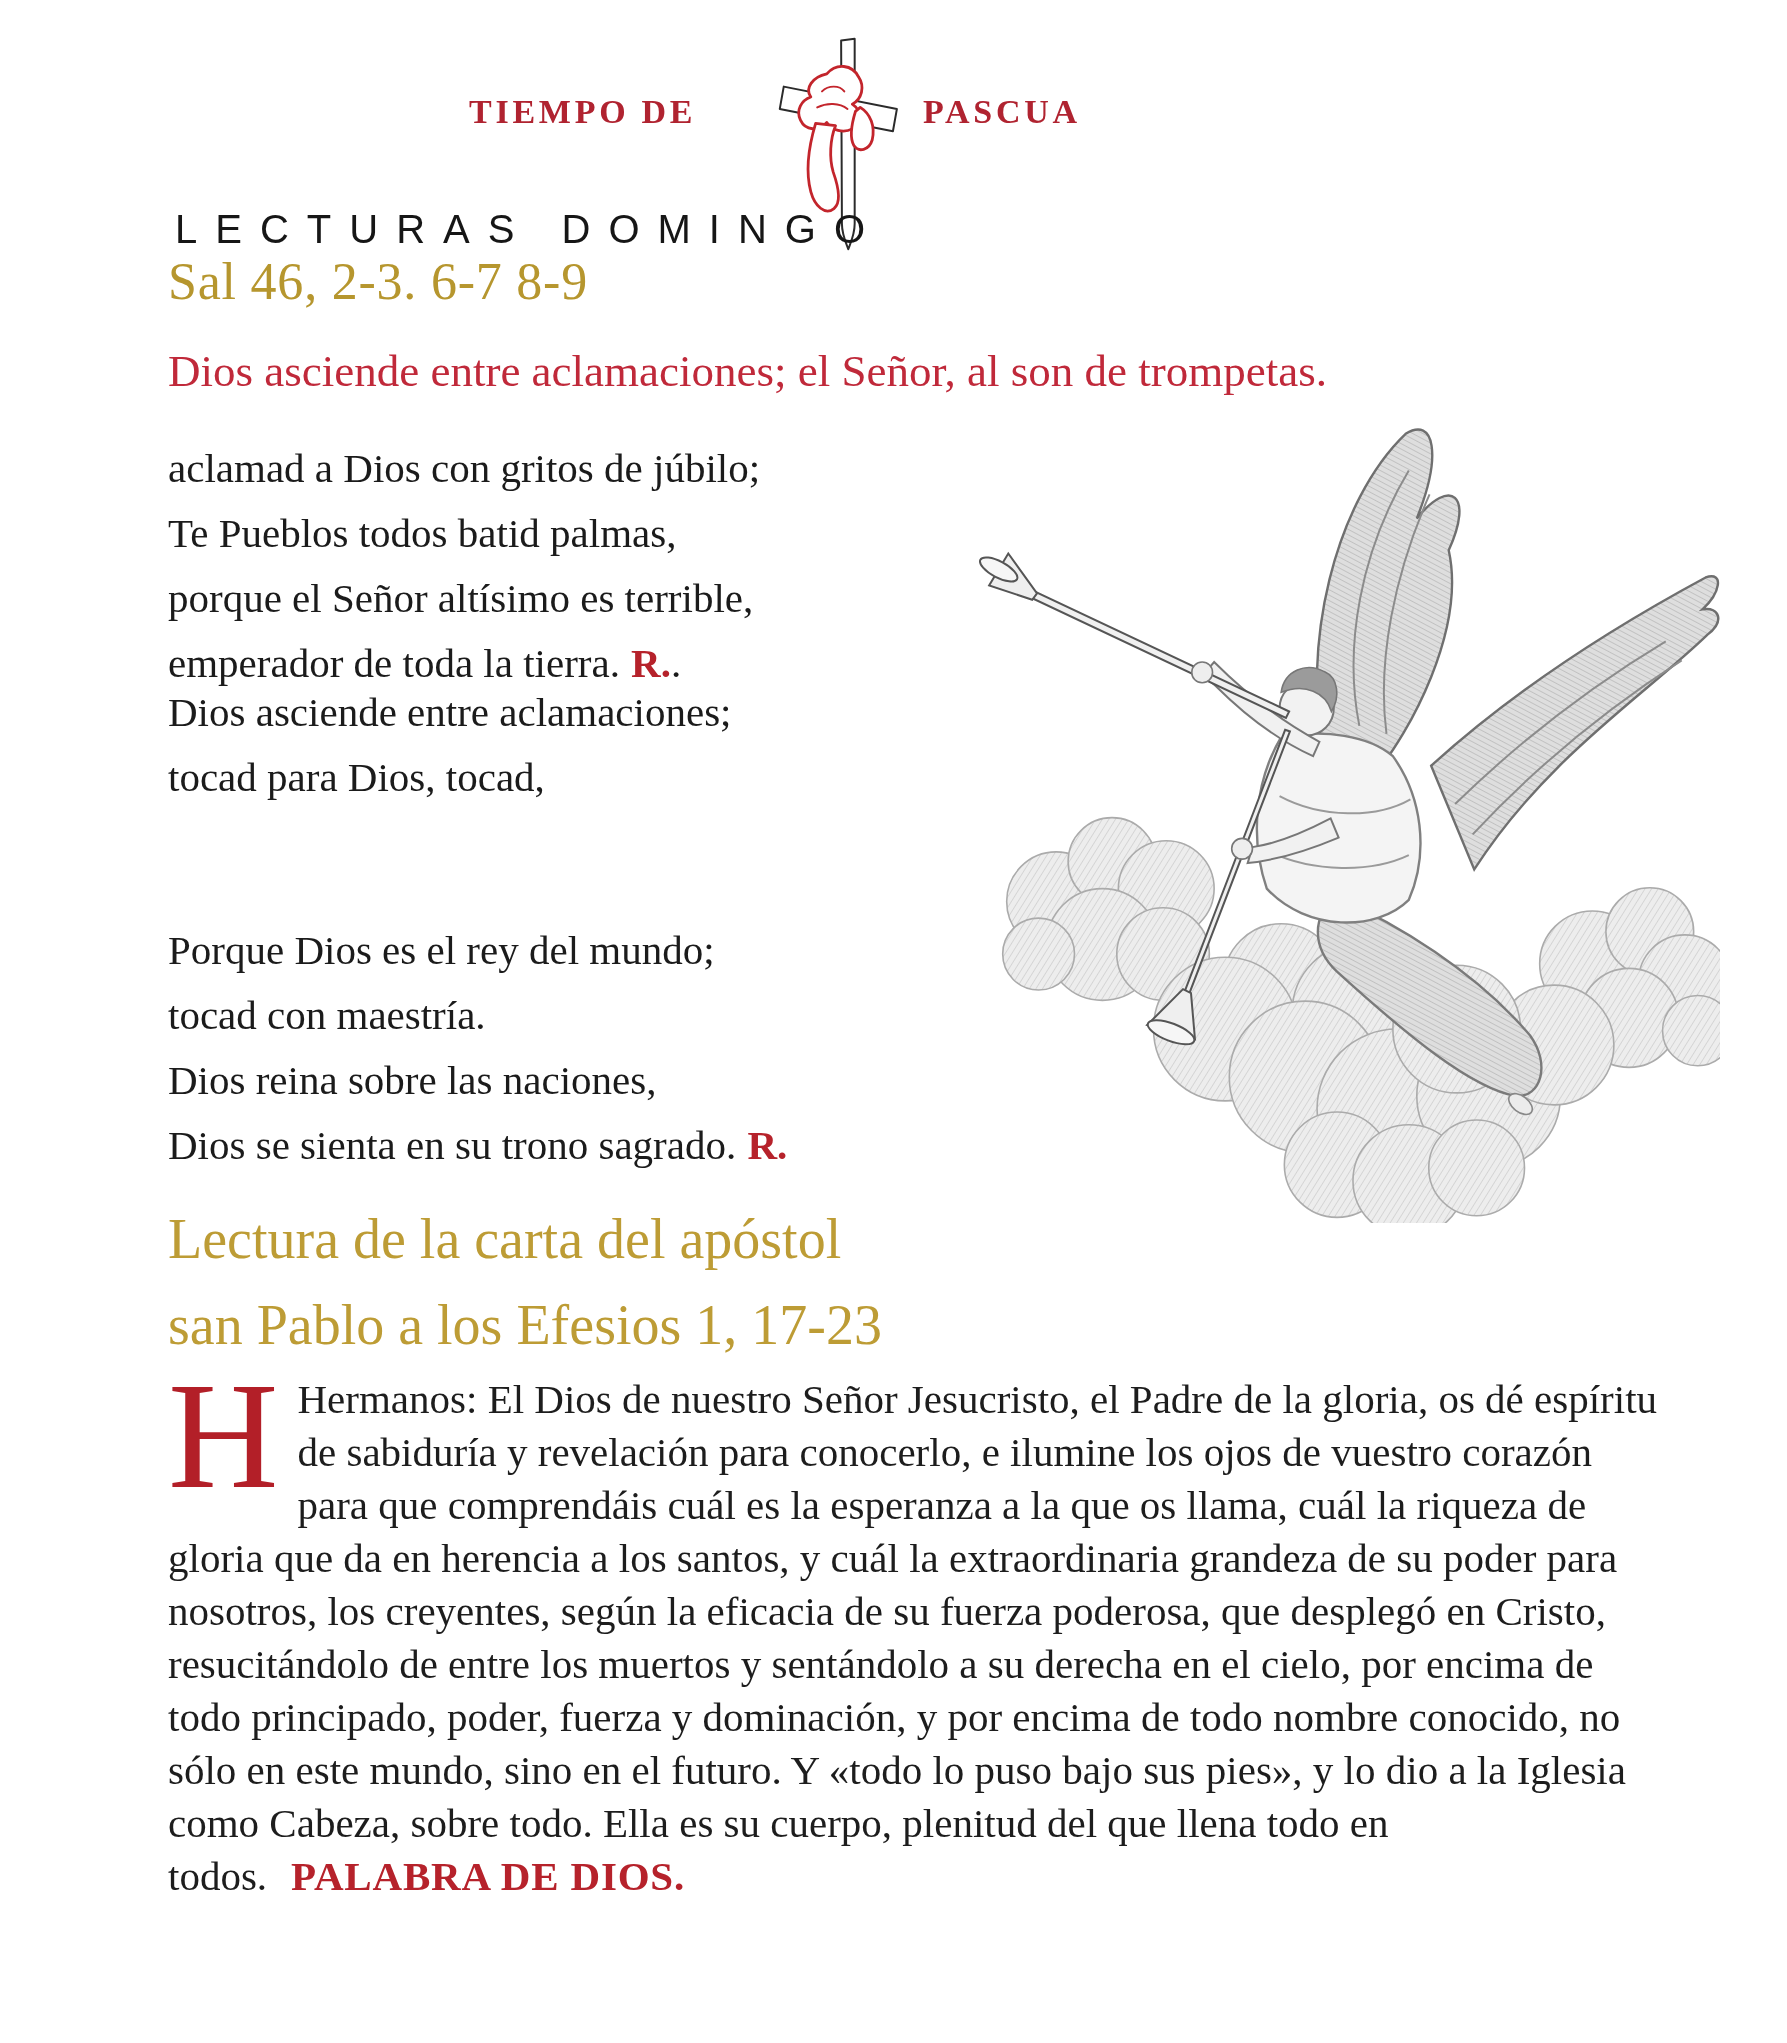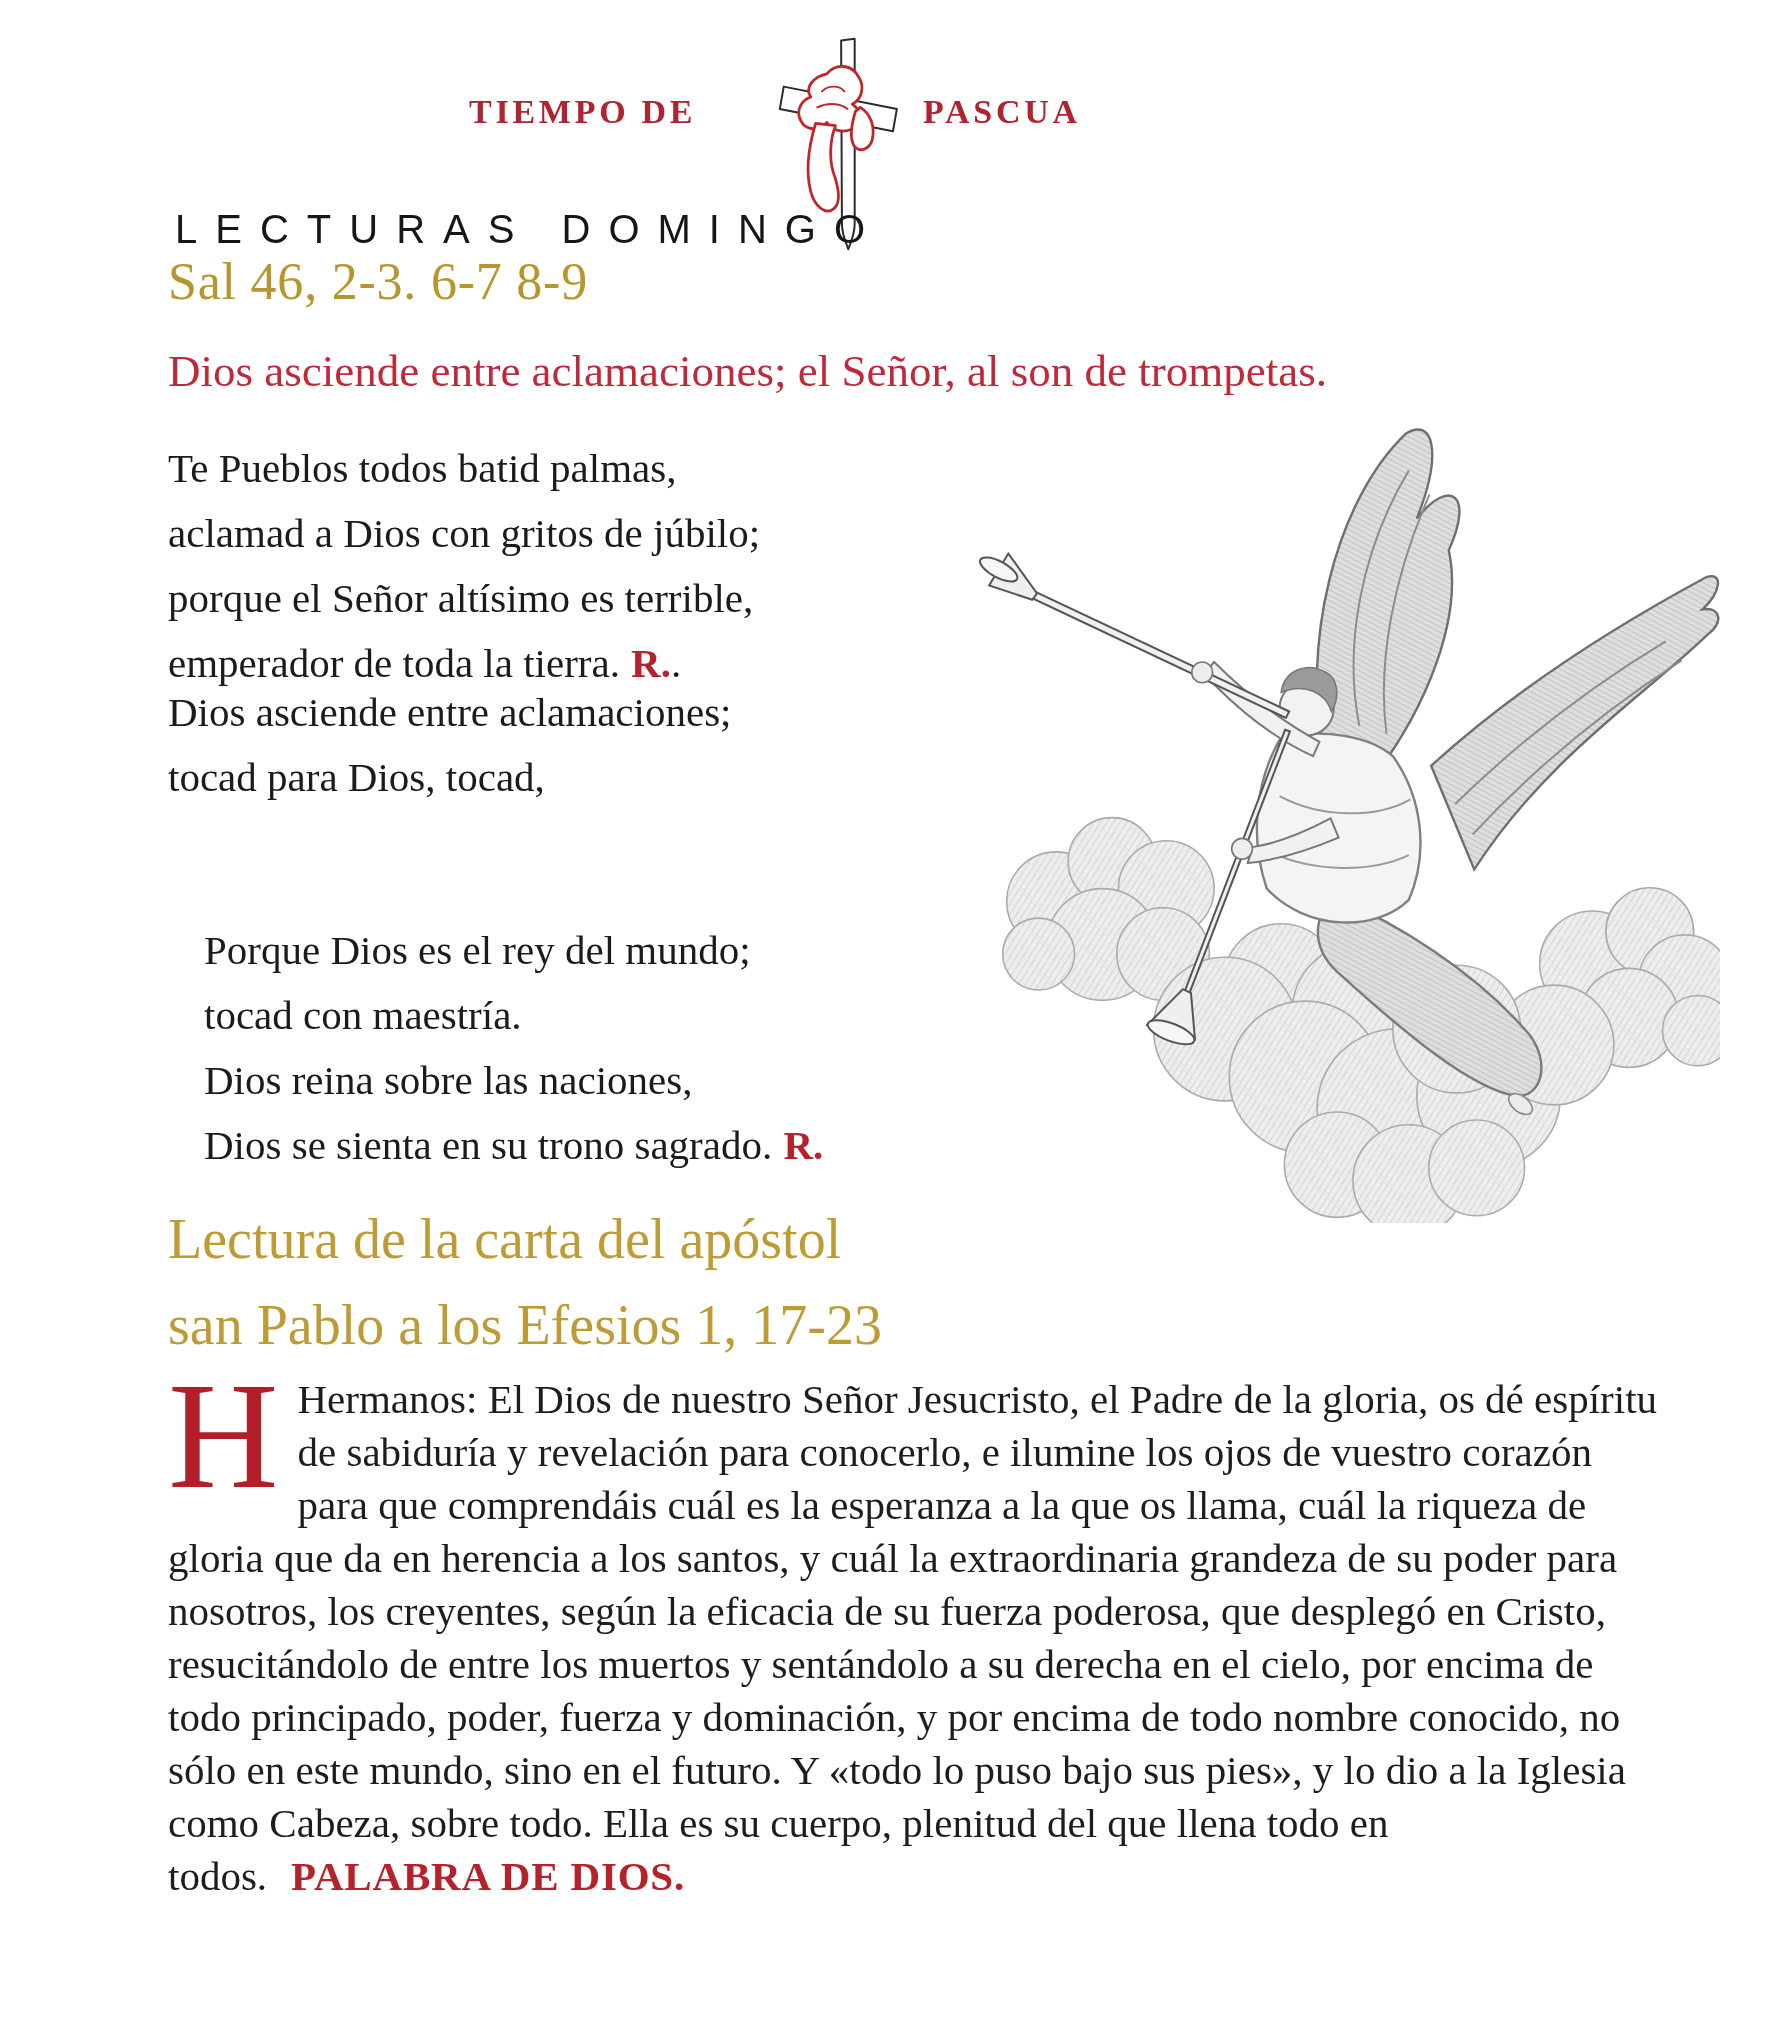--- a/index.html
+++ b/index.html
@@ -15,21 +15,21 @@
 
   .section-title{position:absolute;left:168px;top:200px;margin:7px;
         font-family:"Liberation Sans", sans-serif;font-weight:400;font-size:40px;
         letter-spacing:0.45em;color:#161616;white-space:nowrap;}
 
   .psalm-ref{position:absolute;left:168px;top:252px;font-size:52px;color:#B6962E;
         letter-spacing:0.015em;white-space:nowrap;}
   .antiphon{position:absolute;left:168px;top:345px;font-size:45px;color:#C0293A;white-space:nowrap;}
 
   .stanza{position:absolute;left:168px;font-size:41px;line-height:65px;color:#1b1b1b;}
-  #stanza-1{top:436px;} #stanza-2{top:680px;} #stanza-3{top:918px;margin-left:36px;}
+  #stanza-1{top:436px;} #stanza-2{top:680px;} #stanza-3{top:918px;}
   .resp{color:#B6222B;font-weight:700;margin-left:11.2px;}
   .resp-suffix{color:#1b1b1b;}
 
   .reading-heading{position:absolute;left:168px;top:1196px;font-size:56px;line-height:86px;
         color:#BD9C35;}
 
   .reading-body{position:absolute;left:168px;top:1373px;width:1504px;margin:0;
         font-size:41px;line-height:53px;color:#1d1d1d;text-align:left;}
   .dropcap{float:left;font-size:153px;line-height:120px;color:#B31F28;
         margin:3.2px 19px 0 0;font-family:"Liberation Serif", serif;}
@@ -61,22 +61,22 @@
   </svg>
 
   <span id="season-right" class="season-title">PASCUA</span>
 
   <h1 class="section-title">LECTURAS DOMINGO</h1>
 
   <div class="psalm-ref">Sal 46, 2-3. 6-7 8-9</div>
   <div class="antiphon">Dios asciende entre aclamaciones; el Señor, al son de trompetas.</div>
 
   <div id="stanza-1" class="stanza">
+    <div>aclamad a Dios con gritos de júbilo;</div>
     <div>Te Pueblos todos batid palmas,</div>
-    <div>aclamad a Dios con gritos de júbilo;</div>
     <div>porque el Señor altísimo es terrible,</div>
     <div><span>emperador de toda la tierra.</span><span class="resp">R.</span><span class="resp-suffix">.</span></div>
   </div>
 
   <div id="stanza-2" class="stanza">
     <div>Dios asciende entre aclamaciones;</div>
     <div>tocad para Dios, tocad,</div>
   </div>
 
   <div id="stanza-3" class="stanza">

